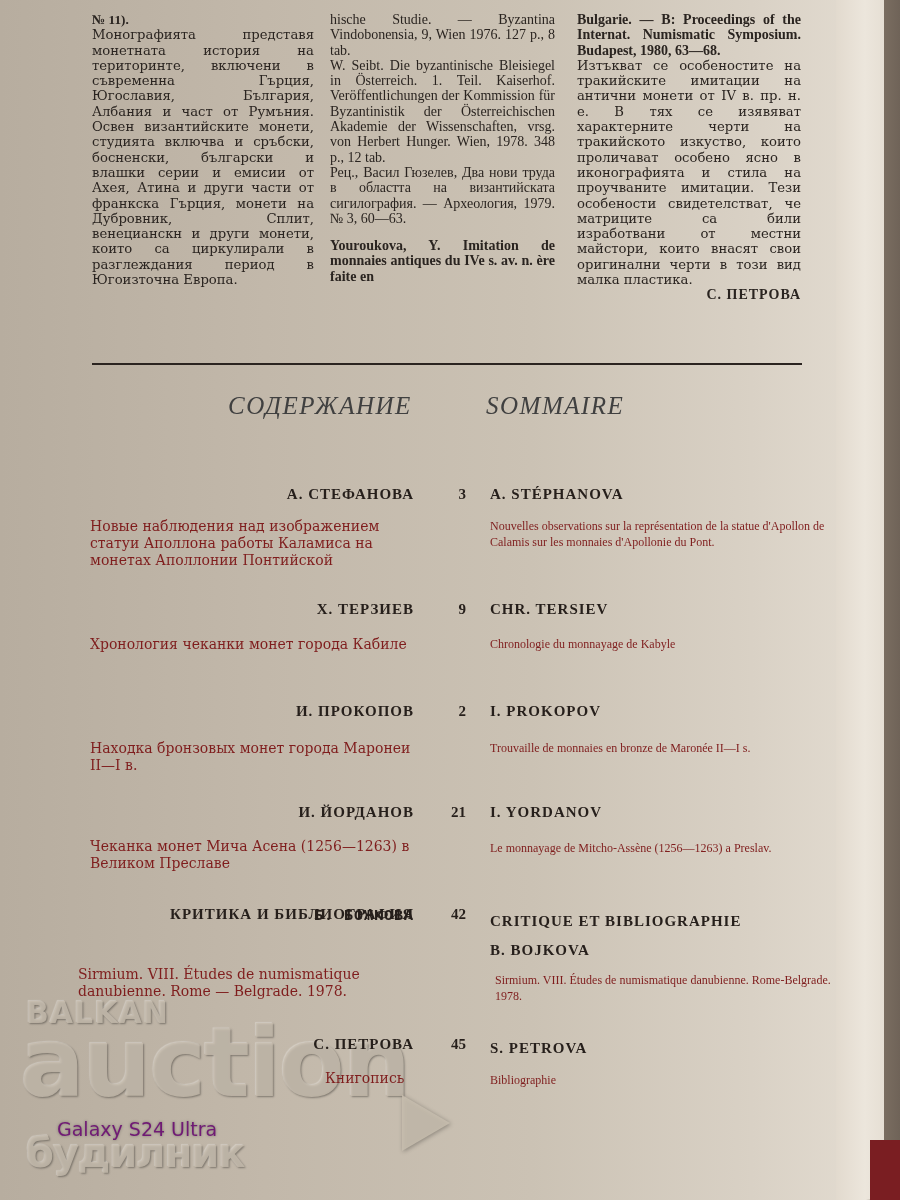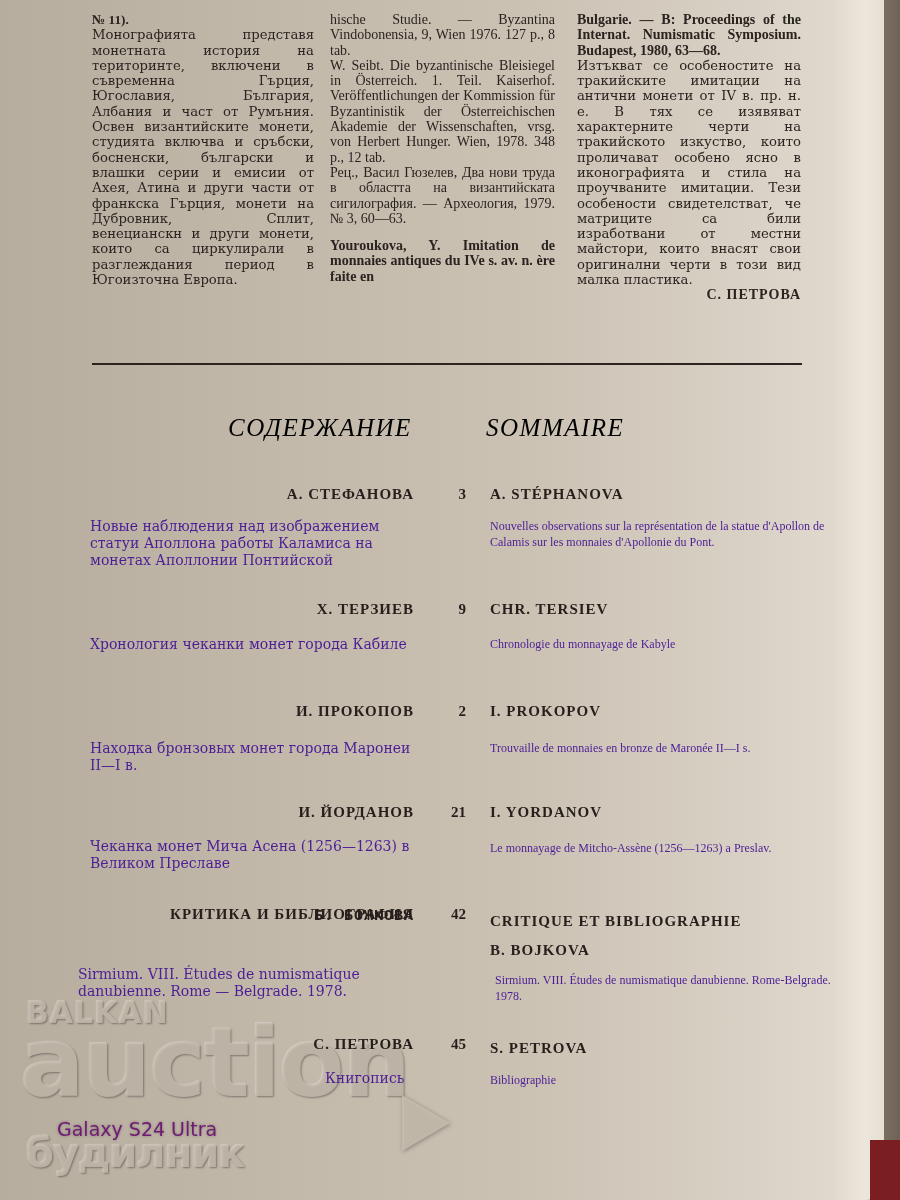--- a/index.html
+++ b/index.html
@@ -34,29 +34,29 @@
     .col .bold { font-family: "Liberation Serif", "DejaVu Serif", serif; font-weight: bold; }
     .col-1 { left: 92px; width: 222px; }
     .col-2 { left: 330px; width: 225px; font-family: "Liberation Serif", serif; font-size: 14px; }
     .col-3 { left: 577px; width: 224px; }
     .col-3 .en { font-family: "Liberation Serif", serif; font-weight: bold; font-size: 14px; }
     .sign-col3 { text-align: right; margin-top: 10px; font-weight: bold; letter-spacing: 1px; font-family: "Liberation Serif", serif; font-size: 14px; }
     .gap { height: 12px; }
 
     .rule { position: absolute; left: 92px; top: 363px; width: 710px; height: 2px; background: #2b2420; }
 
-    .toc-title { position: absolute; top: 414px; font-family: "Liberation Serif", serif; font-style: italic; font-size: 25px; letter-spacing: 1.5px; color: #000000; }
+    .toc-title { position: absolute; top: 392px; font-family: "Liberation Serif", serif; font-style: italic; font-size: 25px; letter-spacing: 1.5px; color: #404040; }
     .toc-title.ru { left: 228px; }
     .toc-title.fr { left: 486px; }
 
     .entry-author { position: absolute; font-family: "Liberation Serif", serif; font-weight: bold; font-size: 15px; letter-spacing: 1px; color: #261f1b; }
     .entry-author.ru { right: 486px; text-align: right; }
     .entry-page { position: absolute; left: 436px; width: 30px; text-align: right; font-family: "Liberation Serif", serif; font-weight: bold; font-size: 15px; color: #261f1b; }
     .entry-author.fr { left: 490px; }
-    .entry-text { position: absolute; font-family: "DejaVu Serif", serif; font-size: 14px; line-height: 17px; color: #4c1d95; }
+    .entry-text { position: absolute; font-family: "DejaVu Serif", serif; font-size: 14px; line-height: 17px; color: #7f1d1d; }
     .entry-text.ru { left: 90px; width: 330px; }
     .entry-text.fr { left: 490px; width: 340px; font-family: "Liberation Serif", serif; font-size: 12px; line-height: 16px; }
 
     .watermark { position: absolute; left: 12px; top: 995px; color: rgba(200,190,175,0.8);
       text-shadow: 1px 1px 2px rgba(0,0,0,0.35), -1px -1px 1px rgba(255,255,255,0.3);
       font-family: "DejaVu Sans", sans-serif; font-weight: bold; }
     .wm-top { position: absolute; left: 14px; top: 0; font-size: 30px; letter-spacing: 1px; }
     .wm-main { position: absolute; left: 8px; top: 20px; font-size: 96px; line-height: 96px; letter-spacing: -2px; }
     .wm-bottom { position: absolute; left: 14px; top: 135px; font-size: 40px; letter-spacing: -1px; }
     .wm-play { position: absolute; left: 390px; top: 100px; width: 0; height: 0;

